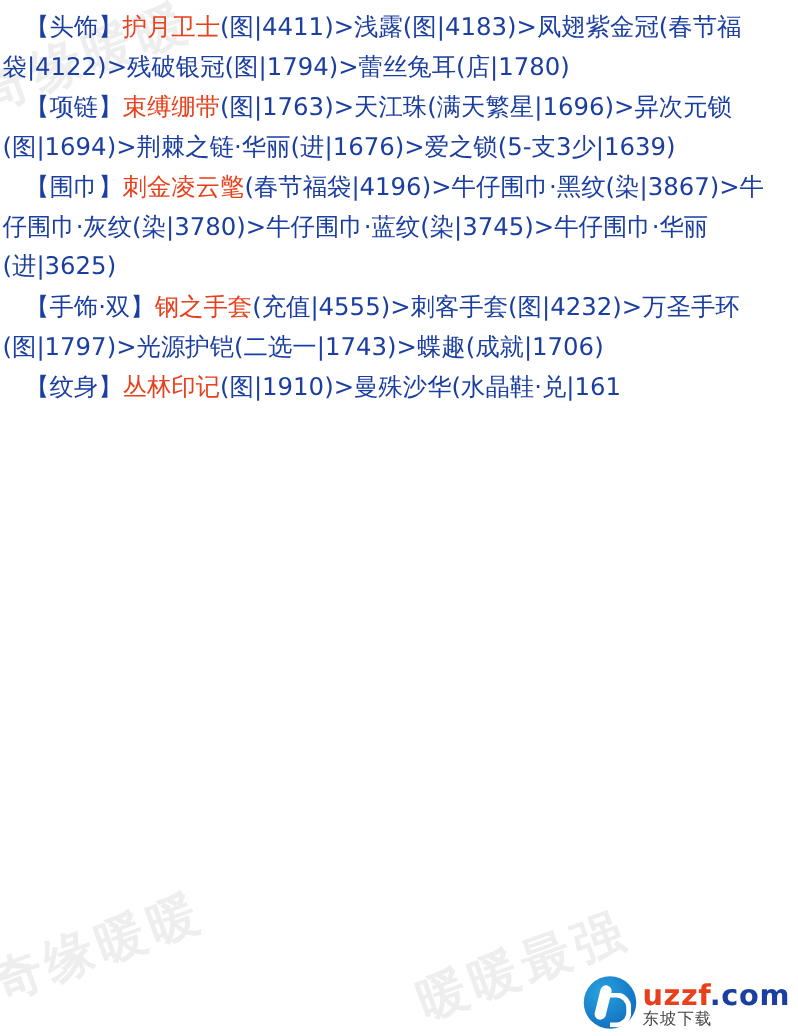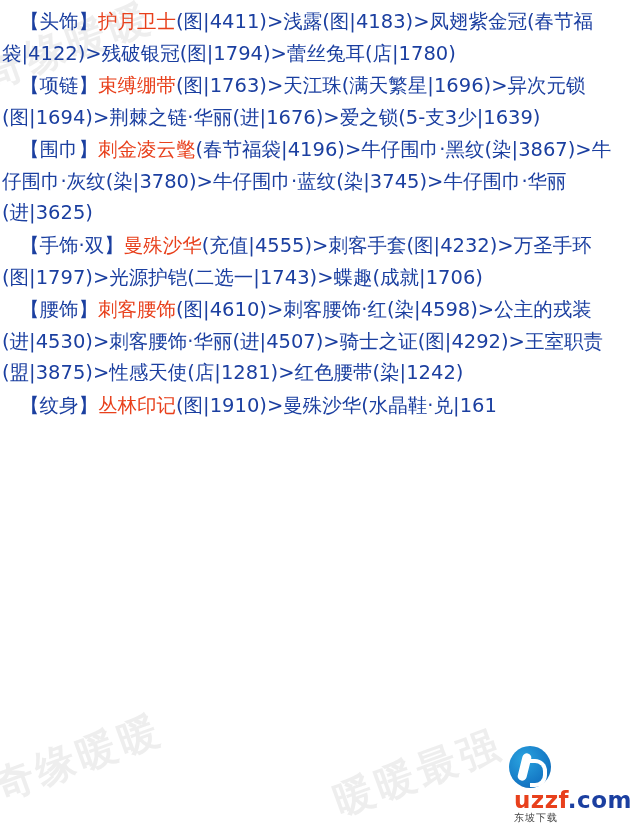--- a/index.html
+++ b/index.html
@@ -58,24 +58,23 @@
   .rest {
     color: #1b3fa0;
   }
 
   
   .logo {
     position: absolute;
     right: 6px;
     bottom: 6px;
     display: flex;
-    align-items: flex-start;
+    align-items: flex-end;
     z-index: 3;
     background: transparent;
-    flex-direction: column;
   }
   .logo-circle {
     width: 42px;
     height: 42px;
     border-radius: 50%;
     background: radial-gradient(circle at 35% 32%, #2aa4e0 0%, #1477c4 65%, #0d5ea8 100%);
     position: relative;
     flex: none;
     box-shadow: 0 0 0 2px #ffffff;
   }
@@ -108,38 +107,37 @@
   .logo-main {
     font-size: 23px;
     font-weight: bold;
     color: #e8401c;
     letter-spacing: 0.5px;
   }
   .logo-main .dotcom {
     color: #1b3fa0;
   }
   .logo-sub {
-    font-size: 10px;
+    font-size: 13px;
     color: #444444;
     letter-spacing: 1px;
   }
 </style>
 </head>
 <body>
 
 <div class="watermark wm1">奇缘暖暖</div>
 <div class="watermark wm2">奇缘暖暖</div>
 <div class="watermark wm3">暖暖最强</div>
 
 <div class="doc">
   <p class="entry"><span class="slot">【头饰】</span><span class="first">护月卫士</span><span class="rest">(图|4411)&gt;浅露(图|4183)&gt;凤翅紫金冠(春节福袋|4122)&gt;残破银冠(图|1794)&gt;蕾丝兔耳(店|1780)</span></p>
   <p class="entry"><span class="slot">【项链】</span><span class="first">束缚绷带</span><span class="rest">(图|1763)&gt;天江珠(满天繁星|1696)&gt;异次元锁(图|1694)&gt;荆棘之链·华丽(进|1676)&gt;爱之锁(5-支3少|1639)</span></p>
   <p class="entry"><span class="slot">【围巾】</span><span class="first">刺金凌云氅</span><span class="rest">(春节福袋|4196)&gt;牛仔围巾·黑纹(染|3867)&gt;牛仔围巾·灰纹(染|3780)&gt;牛仔围巾·蓝纹(染|3745)&gt;牛仔围巾·华丽(进|3625)</span></p>
-  <p class="entry"><span class="slot">【手饰·双】</span><span class="first">曼殊沙华</span><span class="rest">(充值|4555)&gt;刺客手套(图|4232)&gt;万圣手环(图|1797)&gt;光源护铠(二选一|1743)&gt;蝶趣(成就|1706)</span></p>
-  <p class="entry"><span class="slot">【腰饰】</span><span class="first">刺客腰饰</span><span class="rest">(图|4610)&gt;刺客腰饰·红(染|4598)&gt;公主的戎装(进|4530)&gt;刺客腰饰·华丽(进|4507)&gt;骑士之证(图|4292)&gt;王室职责(盟|3875)&gt;性感天使(店|1281)&gt;红色腰带(染|1242)</span></p>
+  <p class="entry"><span class="slot">【手饰·双】</span><span class="first">钢之手套</span><span class="rest">(充值|4555)&gt;刺客手套(图|4232)&gt;万圣手环(图|1797)&gt;光源护铠(二选一|1743)&gt;蝶趣(成就|1706)</span></p>
   <p class="entry"><span class="slot">【纹身】</span><span class="first">丛林印记</span><span class="rest">(图|1910)&gt;曼殊沙华(水晶鞋·兑|161</span></p>
 </div>
 
 <div class="logo">
   <div class="logo-circle"></div>
   <div class="logo-text">
     <div class="logo-main"><span>uzzf</span><span class="dotcom">.com</span></div>
     <div class="logo-sub">东坡下载</div>
   </div>
 </div>

